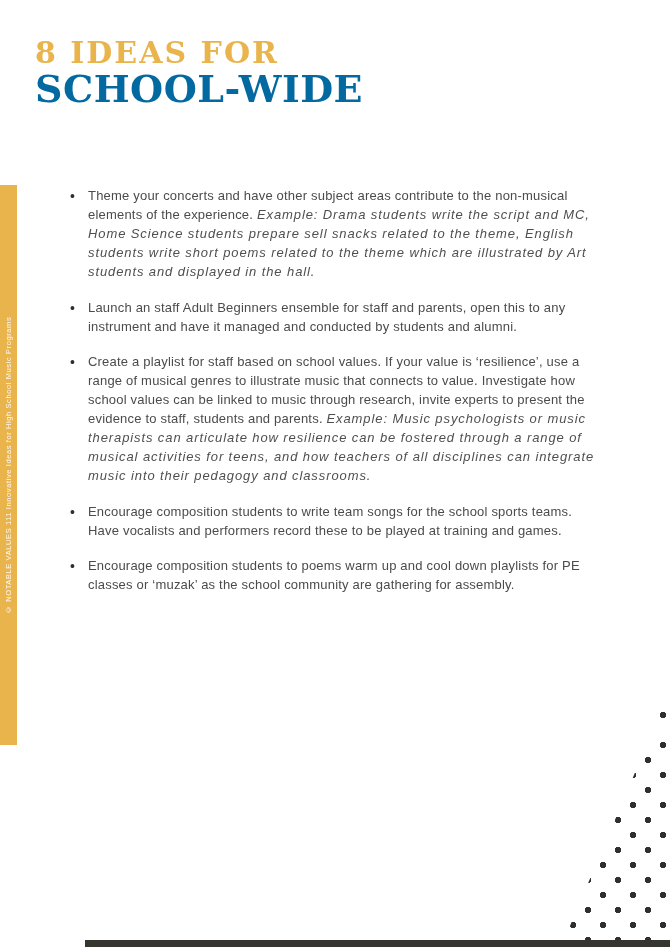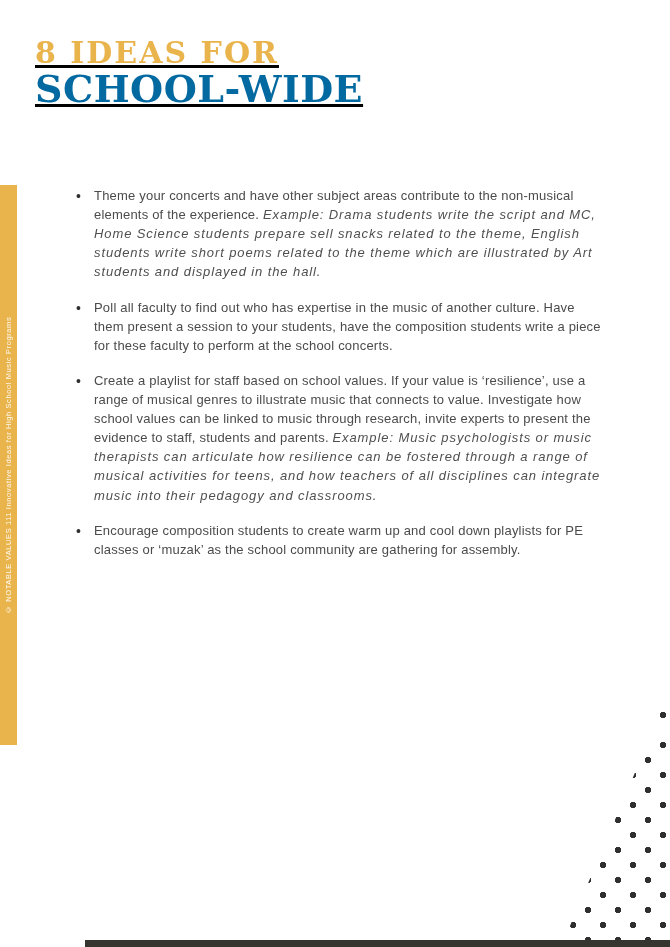--- a/index.html
+++ b/index.html
@@ -12,21 +12,20 @@
     font-family: "Liberation Sans", sans-serif;
     overflow: hidden;
   }
 
   
   .title-block {
     position: absolute;
     left: 35px;
     top: 36px;
     width: 560px;
-    text-decoration: underline;
   }
   .kicker {
     font-family: "DejaVu Serif", serif;
     font-size: 30px;
     font-weight: 600;
     letter-spacing: 2px;
     color: #EAB44C;
     line-height: 1.1;
   }
   .main-title {
@@ -57,21 +56,21 @@
     color: rgba(255,255,255,0.92);
     text-align: center;
     line-height: 17px;
     white-space: nowrap;
     overflow: hidden;
   }
 
   
   .content {
     position: absolute;
-    left: 76px;
+    left: 70px;
     top: 186px;
     width: 528px;
   }
   ul.idea-list {
     list-style: none;
     margin: 0;
     padding: 0;
   }
   ul.idea-list li {
     position: relative;
@@ -134,25 +133,28 @@
 <div class="side-bar">
   <div class="side-bar-text">© NOTABLE VALUES 111 Innovative Ideas for High School Music Programs</div>
 </div>
 
 <div class="content">
   <ul class="idea-list">
     <li>
       <span>Theme your concerts and have other subject areas contribute to the non-musical elements of the experience. </span><span class="example">Example: Drama students write the script and MC, Home Science students prepare sell snacks related to the theme, English students write short poems related to the theme which are illustrated by Art students and displayed in the hall.</span>
     </li>
     <li>
-      <span>Poll all faculty to find out who has expertise in the music of another culture. Have them present a session to your students, have the composition students write a piece for these faculty to perform at the school concerts.</span><span class="example"></span>
+      <span>Launch an staff Adult Beginners ensemble for staff and parents, open this to any instrument and have it managed and conducted by students and alumni.</span><span class="example"></span>
     </li>
     <li>
       <span>Create a playlist for staff based on school values. If your value is ‘resilience’, use a range of musical genres to illustrate music that connects to value. Investigate how school values can be linked to music through research, invite experts to present the evidence to staff, students and parents. </span><span class="example">Example: Music psychologists or music therapists can articulate how resilience can be fostered through a range of musical activities for teens, and how teachers of all disciplines can integrate music into their pedagogy and classrooms.</span>
     </li>
     <li>
-      <span>Encourage composition students to create warm up and cool down playlists for PE classes or ‘muzak’ as the school community are gathering for assembly.</span><span class="example"></span>
+      <span>Encourage composition students to write team songs for the school sports teams. Have vocalists and performers record these to be played at training and games.</span><span class="example"></span>
+    </li>
+    <li>
+      <span>Encourage composition students to poems warm up and cool down playlists for PE classes or ‘muzak’ as the school community are gathering for assembly.</span><span class="example"></span>
     </li>
   </ul>
 </div>
 
 <div class="dots-corner"></div>
 <div class="bottom-bar"></div>
 
 </body></html>

